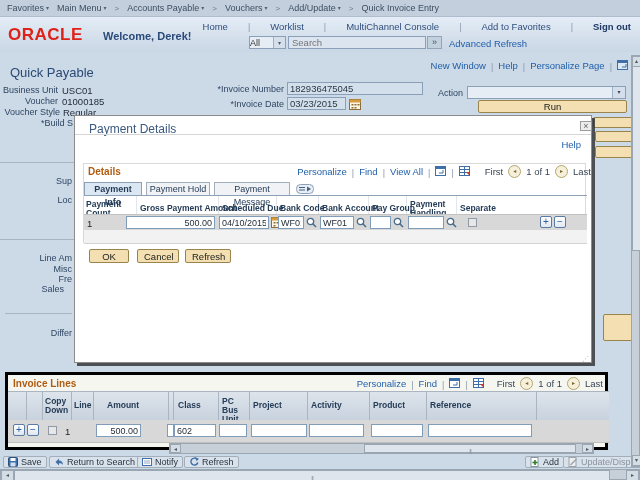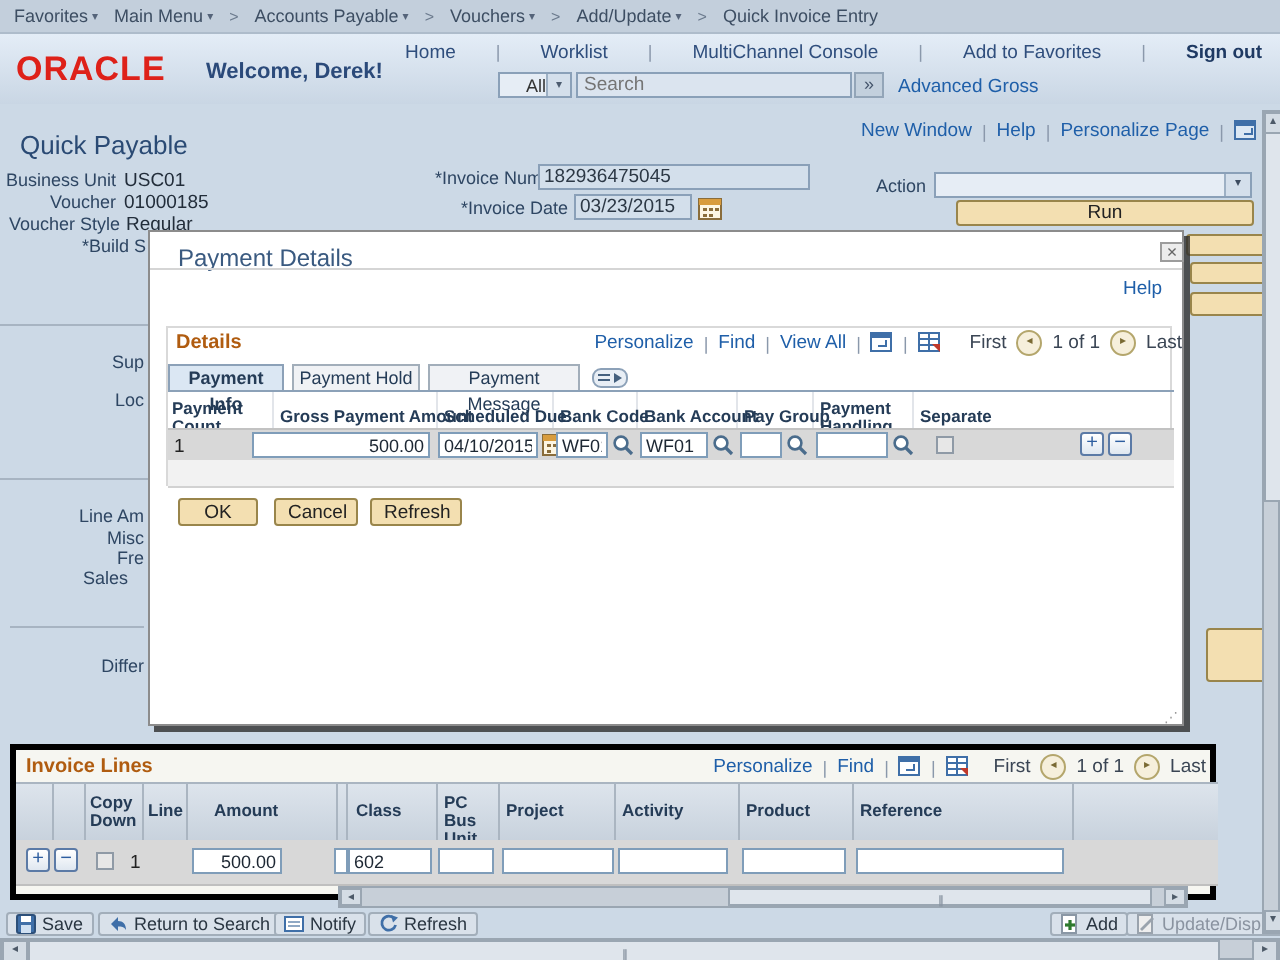--- a/index.html
+++ b/index.html
@@ -13,21 +13,21 @@
   .crumbsep{color:#6b7a8d;font-size:8px}
   
   .header{left:0;top:17px;width:640px;height:35px;background:linear-gradient(#e4edf7,#c9d6e4)}
   .logo{left:8px;top:25px;font-size:17px;font-weight:bold;color:#de2119;letter-spacing:.5px}
   .welcome{left:103px;top:30px;font-size:11px;font-weight:bold;color:#2b4a7a}
   .hlinks{right:9px;top:21px;display:flex;gap:20px;align-items:center;font-size:9.5px}
   .hlink{color:#2f4e7d;cursor:pointer;white-space:nowrap}
   .hlink.strong{font-weight:bold;color:#1f3a63}
   .pipe::before{content:"|";color:#8a98ab;font-size:9px}
   .scopebox{left:249px;top:36px;width:37px;height:13px;background:#e6edf5;border:1px solid #8aa0b8;display:flex;align-items:center;font-size:9px;color:#333}
-  .scopebox .t{flex:1;text-align:right}
+  .scopebox .t{flex:1;text-align:left}
   .scopebox .d{width:11px;border-left:1px solid #9db0c4;text-align:center;font-size:6px;color:#4d5c70;background:#d4dfeb;height:100%;line-height:12px}
   .searchinput{left:288px;top:36px;width:138px;height:13px;background:#dbe4ef;border:1px solid #8aa0b8;font-size:9.5px;color:#6b7786;padding:0 3px;font-family:inherit}
   .gobtn{left:427px;top:36px;width:15px;height:13px;background:#c3d0dd;border:1px solid #93a5b8;color:#43536a;font-size:9px;line-height:11px;text-align:center;cursor:pointer}
   .advsearch{left:449px;top:38px}
   .link{color:#1f5fa9;font-size:9.5px;cursor:pointer;white-space:nowrap}
   
   .subbar{right:12px;top:56px;display:flex;gap:5px;align-items:center}
   
   .pagetitle{left:10px;top:65px;font-size:13px;color:#2a4a74}
   .lbl{font-size:9px;font-weight:normal;color:#2e4663;white-space:nowrap}
@@ -109,21 +109,21 @@
     <span class="hlink">Add to Favorites</span>
     <span class="pipe"></span>
     <span class="hlink strong">Sign out</span>
   </div>
   <div class="abs scopebox">
     <span class="t">All</span>
     <span class="d">▾</span>
   </div>
   <input class="abs searchinput" placeholder="Search" style="">
   <div class="abs gobtn">»</div>
-  <span class="abs link advsearch">Advanced Gross</span>
+  <span class="abs link advsearch">Advanced Refresh</span>
 
   <div class="abs subbar">
     <span class="link">New Window</span>
     <span class="pipe"></span>
     <span class="link">Help</span>
     <span class="pipe"></span>
     <span class="link">Personalize Page</span>
     <span class="pipe"></span>
     <span>
         <svg width="11" height="10">
@@ -138,21 +138,21 @@
 
   <div class="abs lbl r" style="left:0;top:85px;width:58px">Business Unit</div>
   <div class="abs val" style="left:62px;top:85px">USC01</div>
   <div class="abs lbl r" style="left:0;top:96px;width:58px">Voucher</div>
   <div class="abs val" style="left:62px;top:96px">01000185</div>
   <div class="abs lbl r" style="left:0;top:107px;width:60px">Voucher Style</div>
   <div class="abs val" style="left:63px;top:107px">Regular</div>
   <div class="abs lbl r" style="left:0;top:118px;width:73px">*Build S</div>
 
   <div class="abs lbl r" style="left:150px;top:84px;width:134px">*Invoice Number</div>
-  <input class="abs input roinput" style="left: 269px; top: 82px; width: 136px; height: 13px;" value="182936475045">
+  <input class="abs input roinput" style="left: 287px; top: 82px; width: 136px; height: 13px;" value="182936475045">
   <div class="abs lbl r" style="left:150px;top:99px;width:134px">*Invoice Date</div>
   <input class="abs input roinput" style="left: 287px; top: 97px; width: 59px; height: 13px;" value="03/23/2015">
   <span class="abs" style="left:349px;top:98px">
       <svg width="12" height="12">
         <rect x="0.5" y="1.5" width="11" height="10" fill="#fdf6e3" stroke="#8a6d3b"></rect>
         <rect x="0.5" y="1.5" width="11" height="3" fill="#d89c3e"></rect>
         <rect x="2.5" y="6" width="2" height="1.5" fill="#8a6d3b"></rect>
         <rect x="5.5" y="6" width="2" height="1.5" fill="#8a6d3b"></rect>
         <rect x="8.5" y="6" width="2" height="1.5" fill="#8a6d3b"></rect>
         <rect x="2.5" y="9" width="2" height="1.5" fill="#8a6d3b"></rect>

